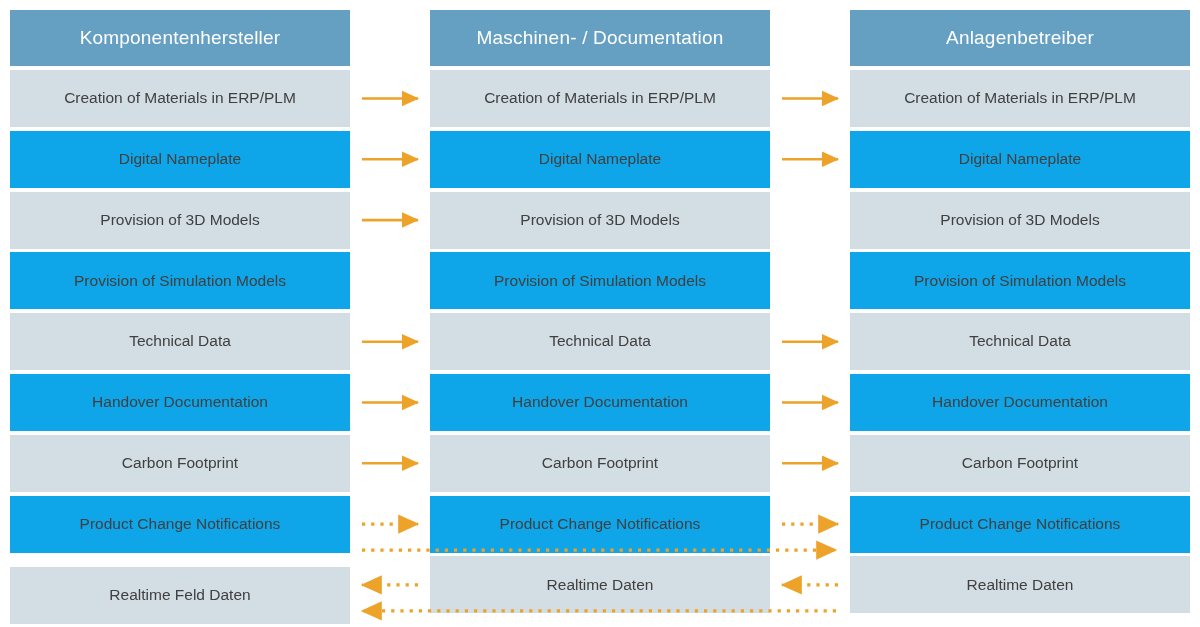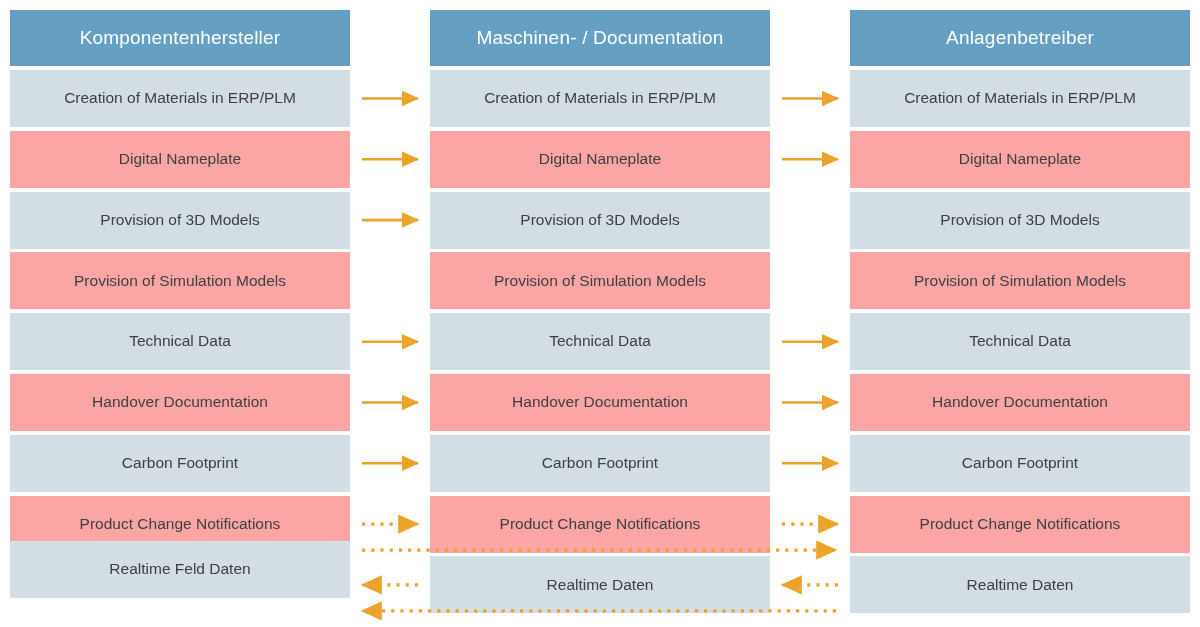--- a/index.html
+++ b/index.html
@@ -57,21 +57,21 @@
     align-items: center;
     justify-content: center;
     text-align: center;
     color: #404040;
     font-size: 15.5px;
     box-sizing: border-box;
     padding: 0 8px;
     line-height: 1.2;
   }
   .cell.shade-dark  { background: #d3dde4; }
-  .cell.shade-light { background: #fca5a5; }
+  .cell.shade-light { background: #0ea5e9; }
 
   
   #arrows {
     position: absolute;
     left: 0;
     top: 0;
     width: 1200px;
     height: 627px;
     pointer-events: none;
   }
@@ -111,21 +111,21 @@
       <div class="cell shade-dark" style="left: 850px; top: 313.2px; width: 340px; height: 57px;">Technical Data</div>
       <div class="cell shade-light" style="left: 10px; top: 374px; width: 340px; height: 57px;">Handover Documentation</div>
       <div class="cell shade-light" style="left: 430px; top: 374px; width: 340px; height: 57px;">Handover Documentation</div>
       <div class="cell shade-light" style="left: 850px; top: 374px; width: 340px; height: 57px;">Handover Documentation</div>
       <div class="cell shade-dark" style="left: 10px; top: 434.8px; width: 340px; height: 57px;">Carbon Footprint</div>
       <div class="cell shade-dark" style="left: 430px; top: 434.8px; width: 340px; height: 57px;">Carbon Footprint</div>
       <div class="cell shade-dark" style="left: 850px; top: 434.8px; width: 340px; height: 57px;">Carbon Footprint</div>
       <div class="cell shade-light" style="left: 10px; top: 495.6px; width: 340px; height: 57px;">Product Change Notifications</div>
       <div class="cell shade-light" style="left: 430px; top: 495.6px; width: 340px; height: 57px;">Product Change Notifications</div>
       <div class="cell shade-light" style="left: 850px; top: 495.6px; width: 340px; height: 57px;">Product Change Notifications</div>
-      <div class="cell shade-dark" style="left: 10px; top: 541px; width: 340px; height: 57px;">Realtime Feld Daten</div>
+      <div class="cell shade-dark" style="left: 10px; top: 567px; width: 340px; height: 57px;">Realtime Feld Daten</div>
       <div class="cell shade-dark" style="left: 430px; top: 556.4px; width: 340px; height: 57px;">Realtime Daten</div>
       <div class="cell shade-dark" style="left: 850px; top: 556.4px; width: 340px; height: 57px;">Realtime Daten</div>
     </div>
 
   <svg id="arrows" viewBox="0 0 1200 627">
     <defs>
       <marker id="ah-right" markerWidth="7" markerHeight="7" refX="6.2" refY="3.2" orient="auto" markerUnits="strokeWidth">
         <path d="M0,0.2 L6.6,3.2 L0,6.2 z" fill="#eda22a"></path>
       </marker>
       <marker id="ah-left" markerWidth="7" markerHeight="7" refX="6.2" refY="3.2" orient="auto" markerUnits="strokeWidth">

